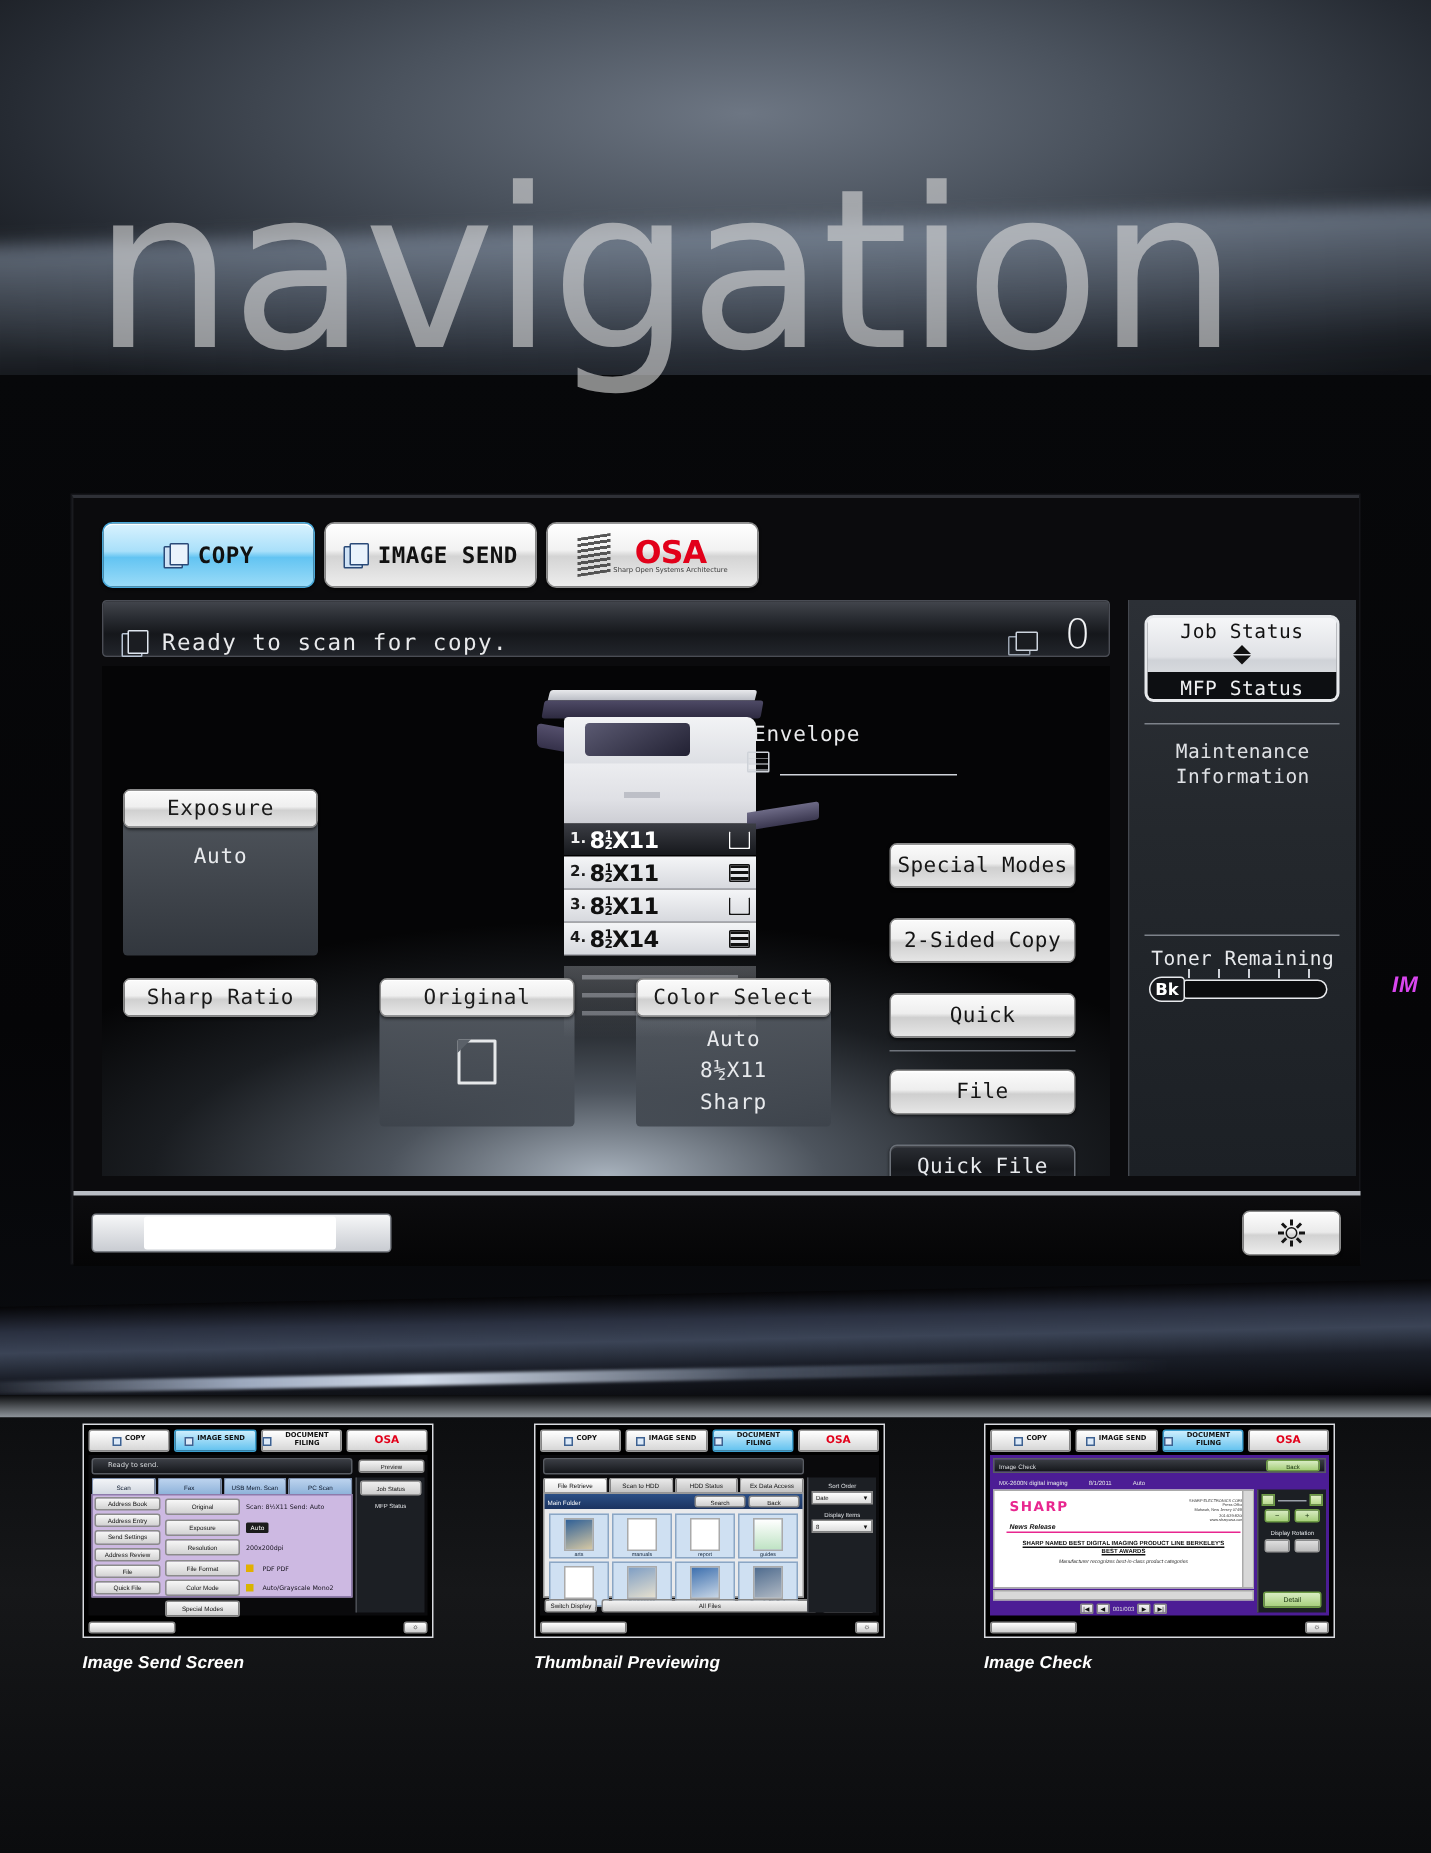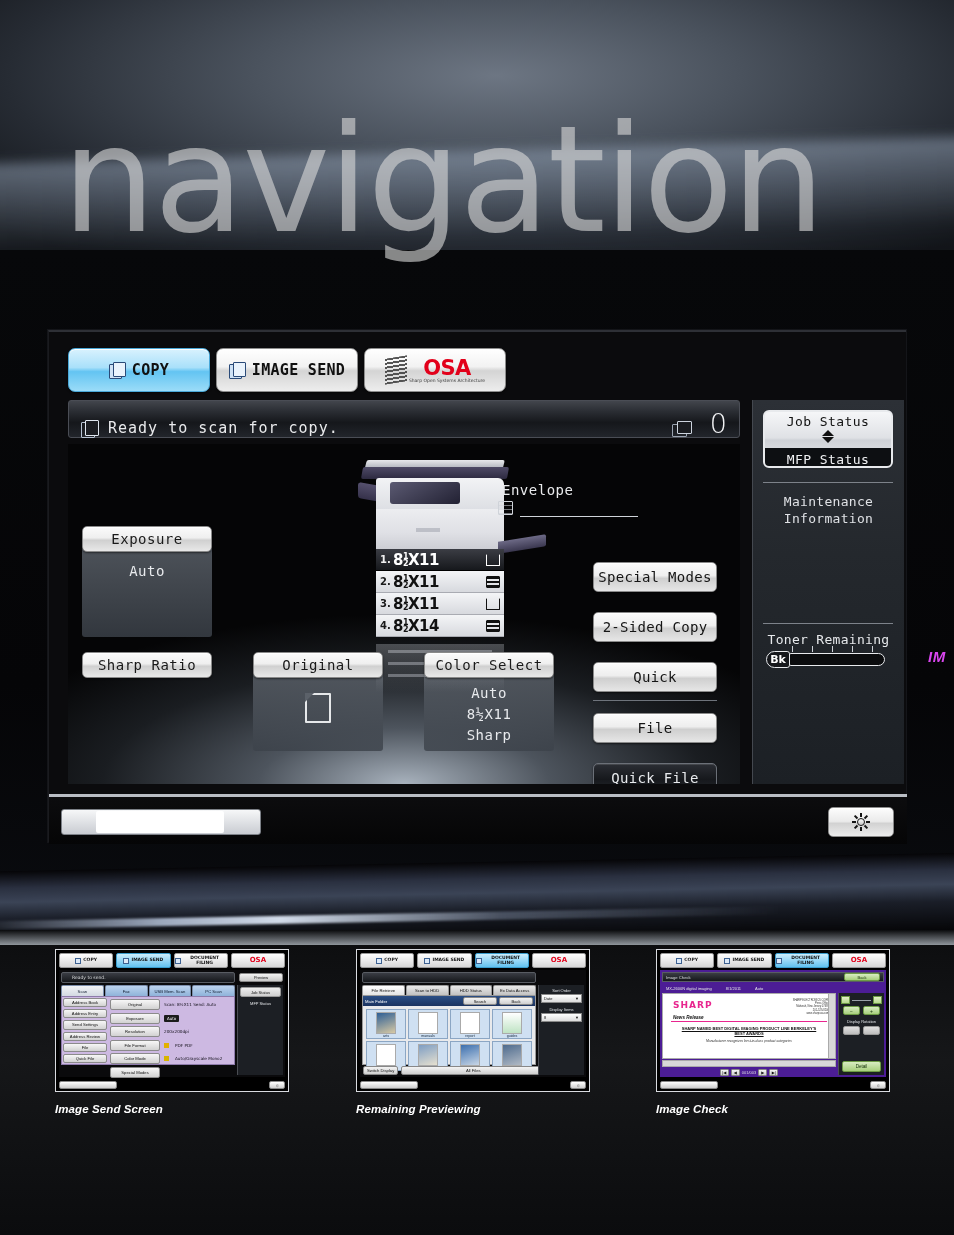--- a/index.html
+++ b/index.html
@@ -909,21 +909,21 @@
               <span>8</span>
               <span>▼</span>
             </div>
         </div>
       </div>
       <div class="shot-btm">
         <div class="sb-bar"></div>
         <div class="sb-brt">☼</div>
       </div>
     </div>
-    <div class="cap-title">Remaining Previewing</div>
+    <div class="cap-title">Thumbnail Previewing</div>
   </div>
 
   <div class="feature" id="feature-2">
     <div class="shot">
       <div class="shot-tabs">
         <div class="s-tab">
             <span class="s-ico"></span>
             <span>COPY</span>
           </div>
         <div class="s-tab">

